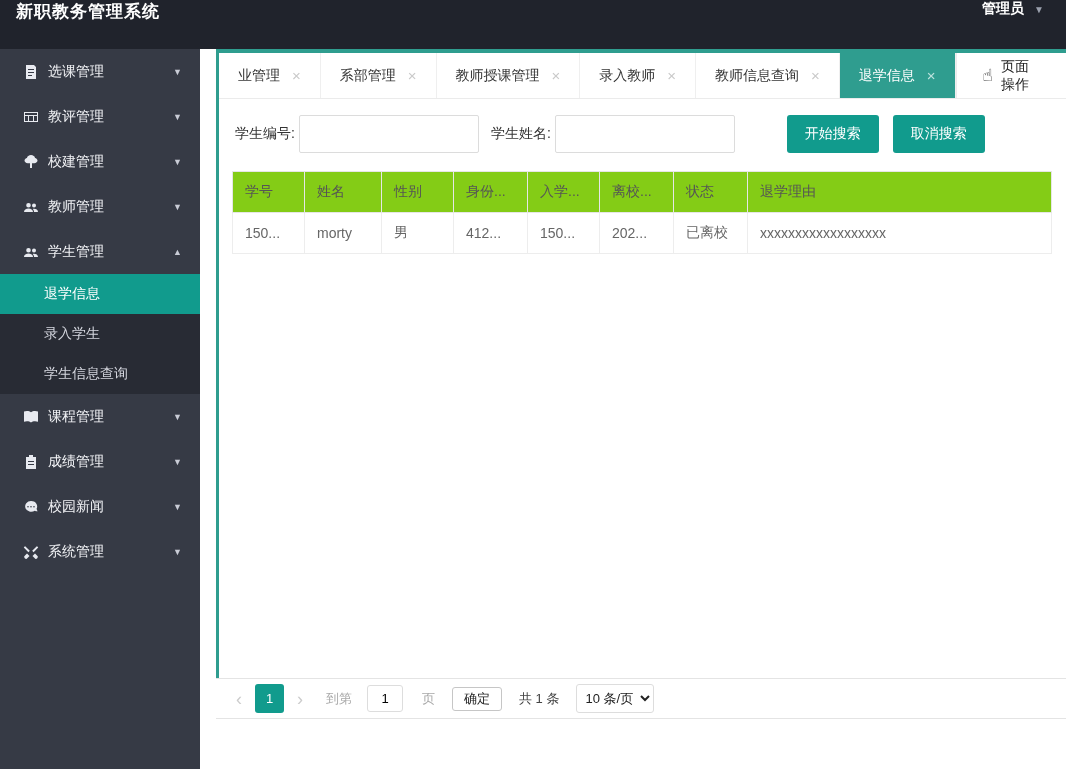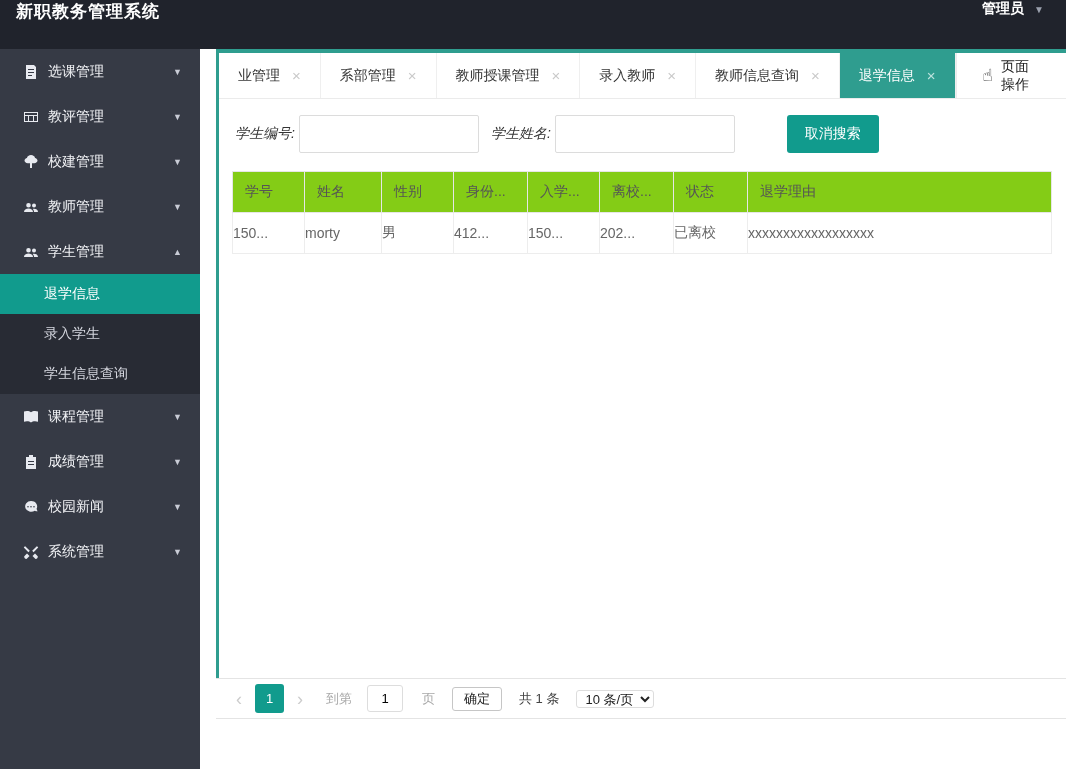--- a/index.html
+++ b/index.html
@@ -34,40 +34,40 @@
   .tabbar { height:46px; display:flex; align-items:stretch; border-bottom:1px solid #ebebeb; flex:none;justify-content:space-between; }
   .tab { display:flex; align-items:center; gap:12px; padding:0 19px; border-right:1px solid #efefef; font-size:14px; color:#333; cursor:pointer; white-space:nowrap; }
   .tab .close { color:#c9c9c9; font-size:15px; }
   .tab.active { background:#2f9d8f; color:#fff; }
   .tab.active .close { color:#bfe4df; }
   .page-ops { margin-left:auto; display:flex; align-items:center; gap:8px; padding:0 26px; border-left:1px solid #ebebeb; font-size:14px; color:#222; cursor:pointer; }
   .hand-ico { font-size:17px; color:#222; }
 
   
   .searchbar { height:70px; display:flex; align-items:center; padding:0 16px; flex:none; }
-  .searchbar label { font-size:14px; color:#333; margin-right:4px;font-style:italic; }
+  .searchbar label { font-size:14px; color:#333; margin-right:4px; }
   .searchbar input[type=text] { width:180px; height:38px; border:1px solid #dcdcdc; border-radius:2px; margin-right:12px; padding:0 8px; font-size:14px; outline:none; }
   .search-btns { margin-left:40px; display:flex; gap:14px; }
   .btn-teal { width:92px; height:38px; background:#119b8d; color:#fff; border:none; border-radius:3px; font-size:14px; cursor:pointer; font-family:inherit; }
 
   
   .grid { margin:2px 14px 0 13px; border-collapse:collapse; width:calc(100% - 27px); table-layout:fixed; }
   .grid th { background:#84cc16; font-weight:normal; color:#555; text-align:left; padding:11px 12px; border:1px solid #e6e6e6; font-size:14px; white-space:nowrap; overflow:hidden; }
-  .grid td { padding:11px 0; border:1px solid #ededed; border-top:none; color:#666; font-size:14px; white-space:nowrap; overflow:hidden; }
+  .grid td { padding:11px 12px; border:1px solid #ededed; border-top:none; color:#666; font-size:14px; white-space:nowrap; overflow:hidden; }
   .spacer { flex:1; }
 
   
   .pagebar { height:41px; border-top:1px solid #e4e4e4; border-bottom:1px solid #e4e4e4; display:flex; align-items:center; padding-left:16px; gap:9px; font-size:13px; color:#666; flex:none; }
   .pg-arrow { color:#ccc; font-size:18px; padding:0 4px; cursor:pointer; line-height:1; }
   .pg-num { width:29px; height:29px; background:#119b8d; color:#fff; border-radius:3px; display:flex; align-items:center; justify-content:center; font-size:13px; cursor:pointer; }
   .pg-muted { color:#a9a9a9; margin-left:10px; }
   .pg-input { width:36px; height:27px; border:1px solid #ddd; border-radius:3px; text-align:center; font-size:13px; outline:none; margin-left:6px; }
   .pg-confirm { margin-left:8px; padding:2px 11px; background:#fff; border:1px solid #c6c6c6; border-radius:3px; font-weight:normal; font-size:13px; color:#222; cursor:pointer; font-family:inherit; }
   .pg-total { margin-left:8px; color:#444; }
-  .pg-size { margin-left:8px; height:18px; border:1px solid #ddd; border-radius:3px; font-size:13px; color:#222; padding:0 4px; outline:none; background:#fff; font-family:inherit; }
+  .pg-size { margin-left:8px; height:29px; border:1px solid #ddd; border-radius:3px; font-size:13px; color:#222; padding:0 4px; outline:none; background:#fff; font-family:inherit; }
   .filler { flex:1; background:#fff; }
 </style>
 </head>
 <body>
 
 <div class="header">
   <div class="app-title">新职教务管理系统</div>
   <div class="user-menu">
     <span>管理员</span>
     <span class="user-caret">▼</span>
@@ -217,20 +217,21 @@
           <span>页面操作</span>
         </div>
       </div>
 
       <div class="searchbar">
         <label>学生编号:</label>
         <input type="text" value="" style="">
         <label>学生姓名:</label>
         <input type="text" value="" style="">
         <div class="search-btns">
+          <button class="btn-teal">开始搜索</button>
           <button class="btn-teal">取消搜索</button>
         </div>
       </div>
 
       <table class="grid">
         <colgroup>
           <col style="width:72px">
             <col style="width:77px">
             <col style="width:72px">
             <col style="width:74px">

